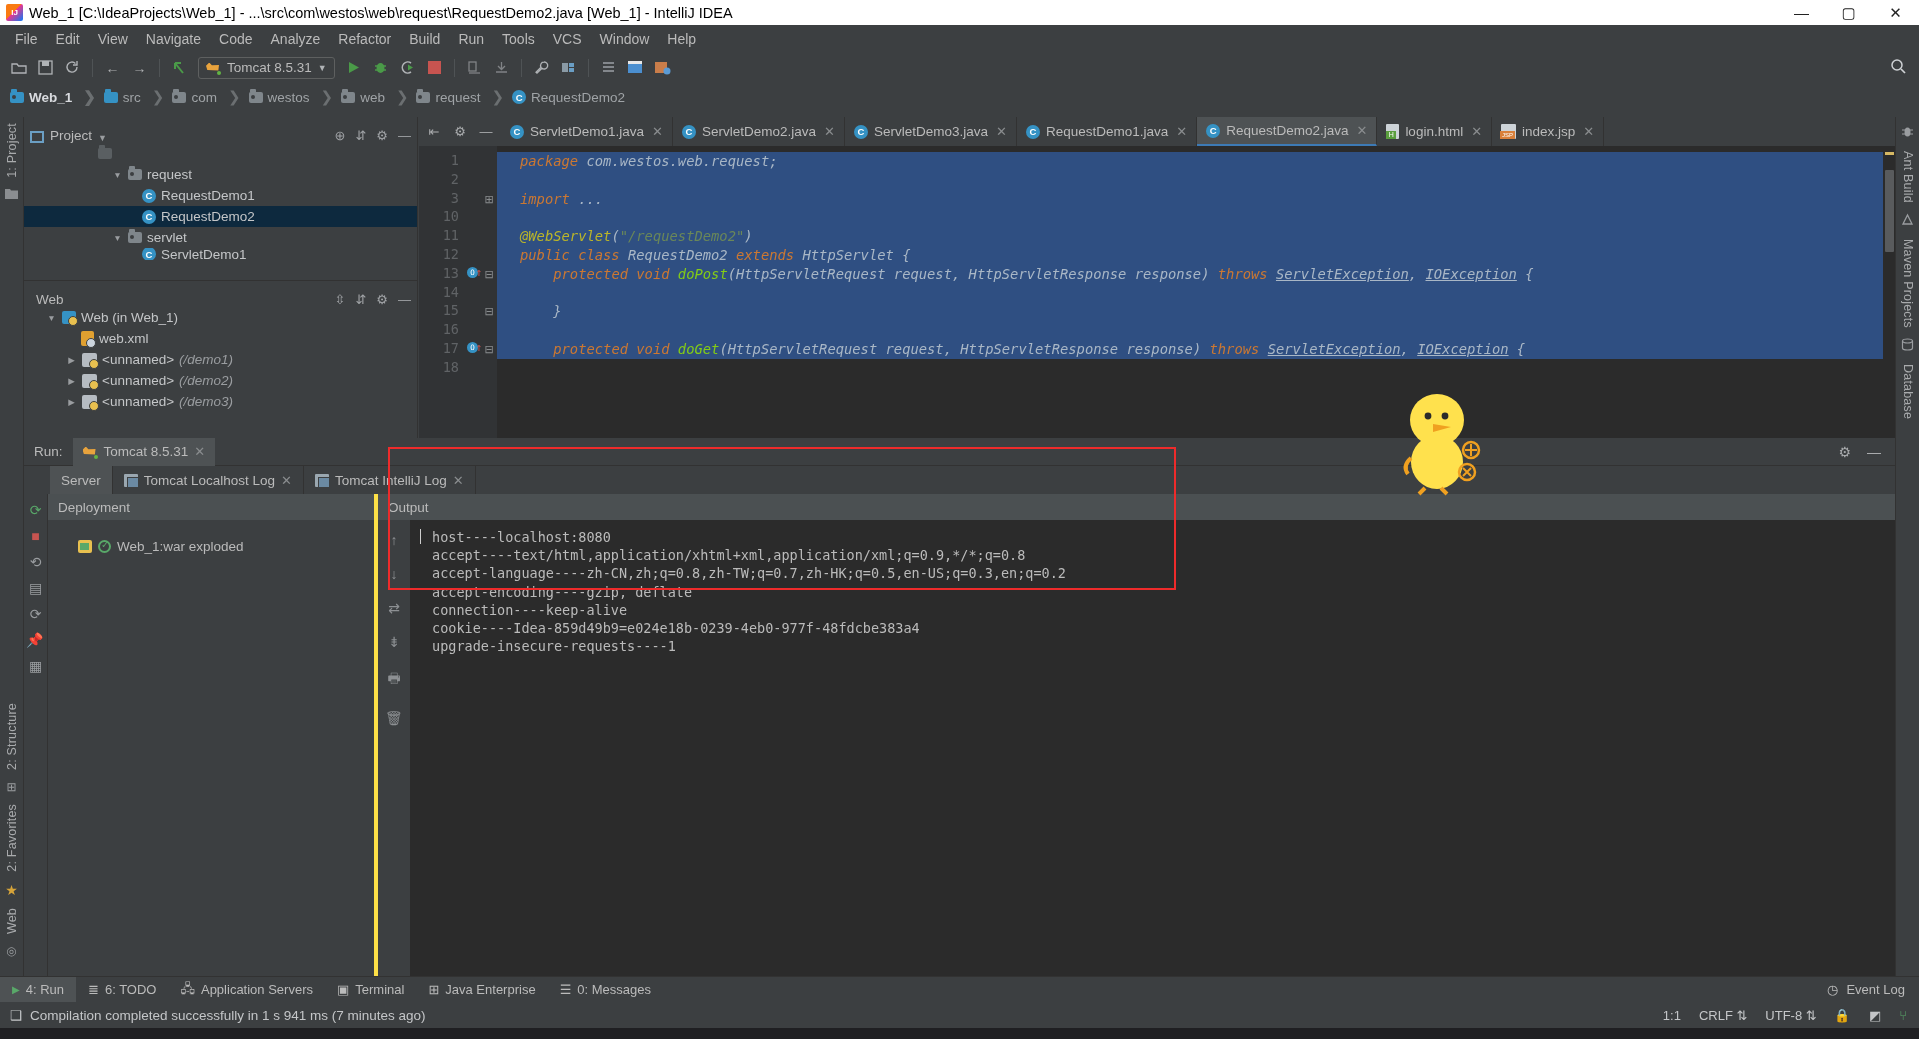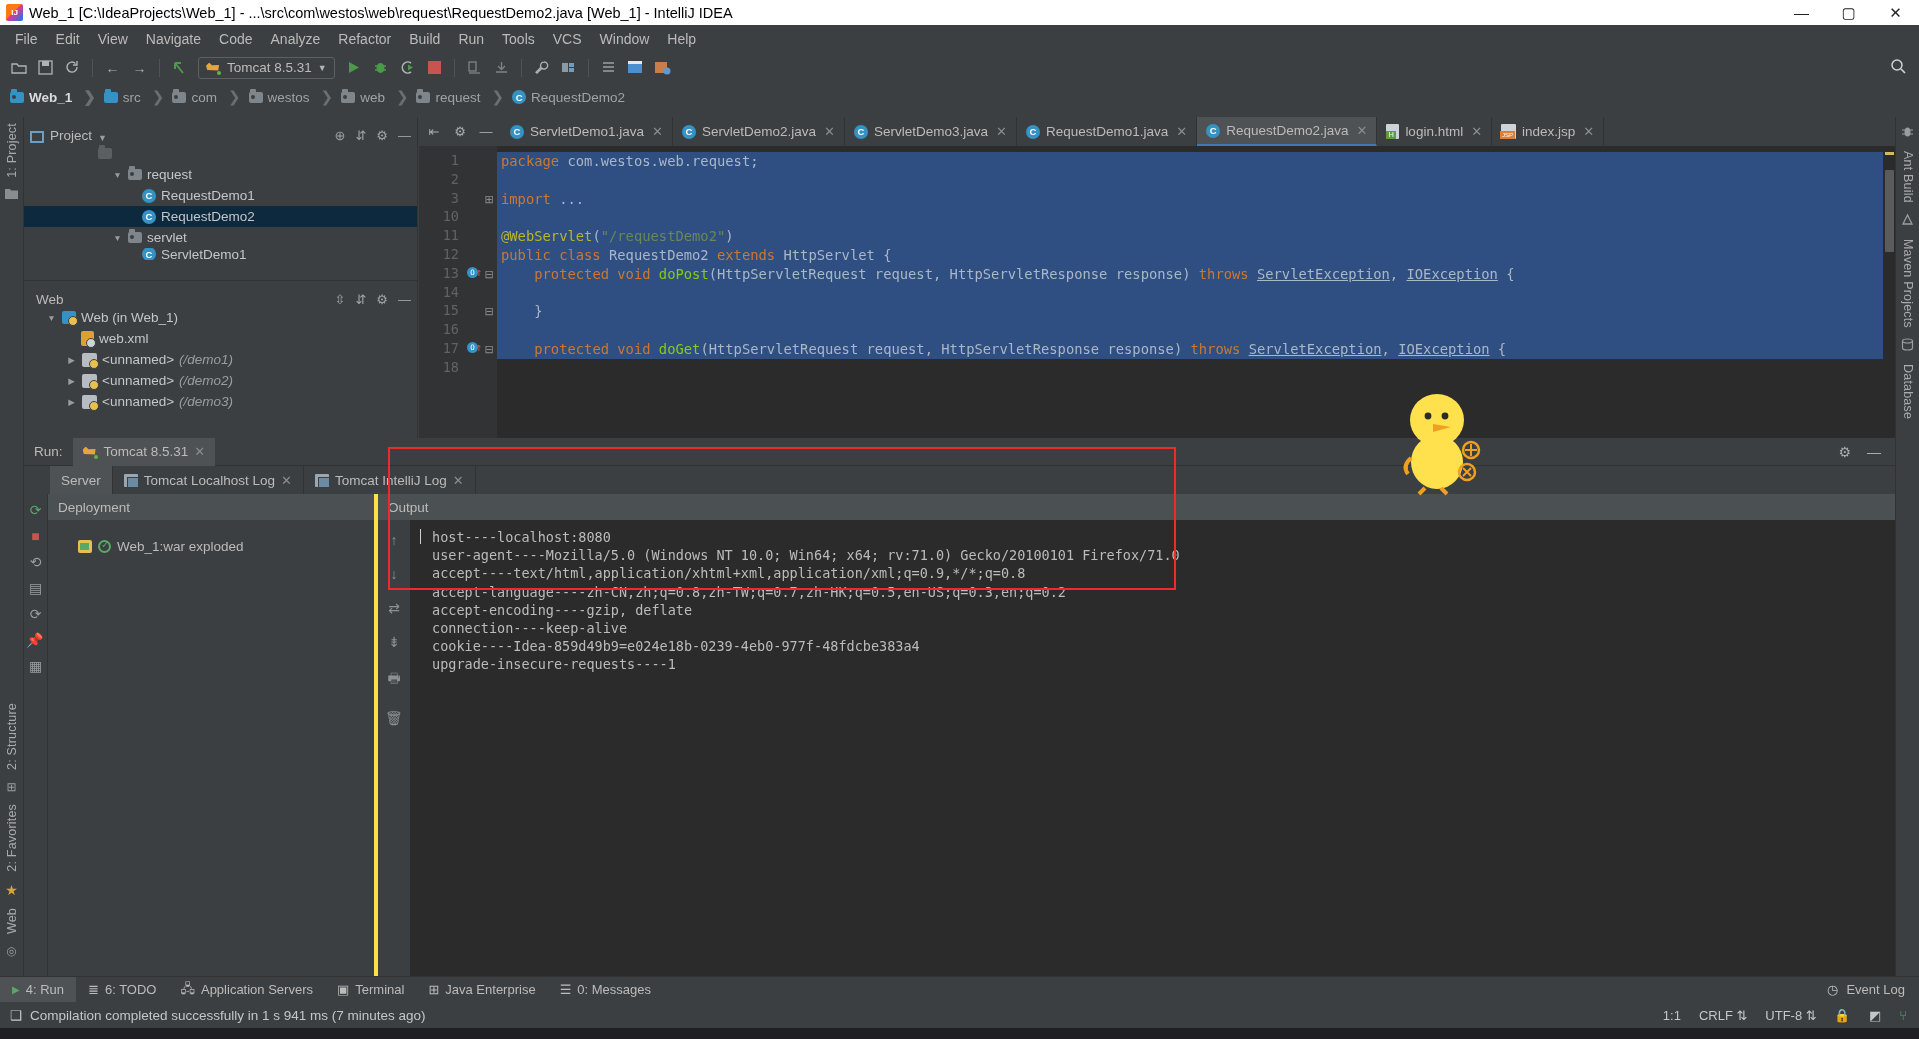--- a/index.html
+++ b/index.html
@@ -115,22 +115,22 @@
            padding-top:6px; font-family:"DejaVu Sans Mono", monospace; position:relative; flex:0 0 62px;}
   .gl{ height:18.8px; padding-right:22px; position:relative; }
   .gl .bp{ position:absolute; right:3px; top:2px; width:11px;height:11px;border-radius:50%;
            background:#3592c4; color:#fff; font-size:7.5px; line-height:11px; text-align:center;}
   .gl .up{ position:absolute; right:-1px; top:1px; color:#c75450; font-size:11px;}
   .fold-col{ width:16px; background:#313335; color:#8a8d8f; font-size:11px; padding-top:6px;
              flex:0 0 16px; text-align:center;}
   .fl{ height:18.8px; line-height:18.8px;}
   .code{ flex:1; padding-top:6px; font-family:"DejaVu Sans Mono", monospace; font-size:13.8px;
          background:#2b2b2b; position:relative; overflow:hidden; }
-  .ln{ height:18.8px; line-height:18.8px; white-space:pre; padding-left:4px;
-       background:#2f4f82; color:#a9b7c6; }
+  .ln{ height:18.8px; line-height:18.8px; white-space:pre; padding-left:23px;
+       background:#2f4f82; color:#a9b7c6;font-style:italic; }
   .kw{color:#cc7832;} .str{color:#6a8759;} .ann{color:#bbb529;} .mth{color:#84cc16;}
   .id{color:#a9b7c6;} .und{ text-decoration:underline; color:#a9b7c6;}
   .ed-scroll{ position:absolute; right:0; top:0; width:12px; height:292px; background:#2b2b2b;}
   .ed-thumb{ position:absolute; right:1px; top:24px; width:9px; height:82px; background:#595b5d; border-radius:1px;}
   .ed-mark{ position:absolute; right:1px; width:9px; height:3px; }
 
   
   .run-panel{ position:absolute; left:24px; top:438px; right:24px; bottom:63px; background:#3c3f41; }
   .run-head{ height:28px; display:flex; align-items:center; font-size:13.5px; border-bottom:1px solid #323232;}
   .run-lbl{ padding:0 10px 0 10px; color:#bbbbbb; }
@@ -635,21 +635,20 @@
             <span>↑</span>
             <span>↓</span>
             <span>⇄</span>
             <span>⇟</span>
             <span>🖶</span>
             <span>🗑</span>
           </div>
           <div class="console">
             <div class="caret"></div>
             <div class="cline">host----localhost:8080</div>
-            <div class="cline">user-agent----Mozilla/5.0 (Windows NT 10.0; Win64; x64; rv:71.0) Gecko/20100101 Firefox/71.0</div>
             <div class="cline">accept----text/html,application/xhtml+xml,application/xml;q=0.9,*/*;q=0.8</div>
             <div class="cline">accept-language----zh-CN,zh;q=0.8,zh-TW;q=0.7,zh-HK;q=0.5,en-US;q=0.3,en;q=0.2</div>
             <div class="cline">accept-encoding----gzip, deflate</div>
             <div class="cline">connection----keep-alive</div>
             <div class="cline">cookie----Idea-859d49b9=e024e18b-0239-4eb0-977f-48fdcbe383a4</div>
             <div class="cline">upgrade-insecure-requests----1</div>
           </div>
         </div>
       </div>
     </div>

